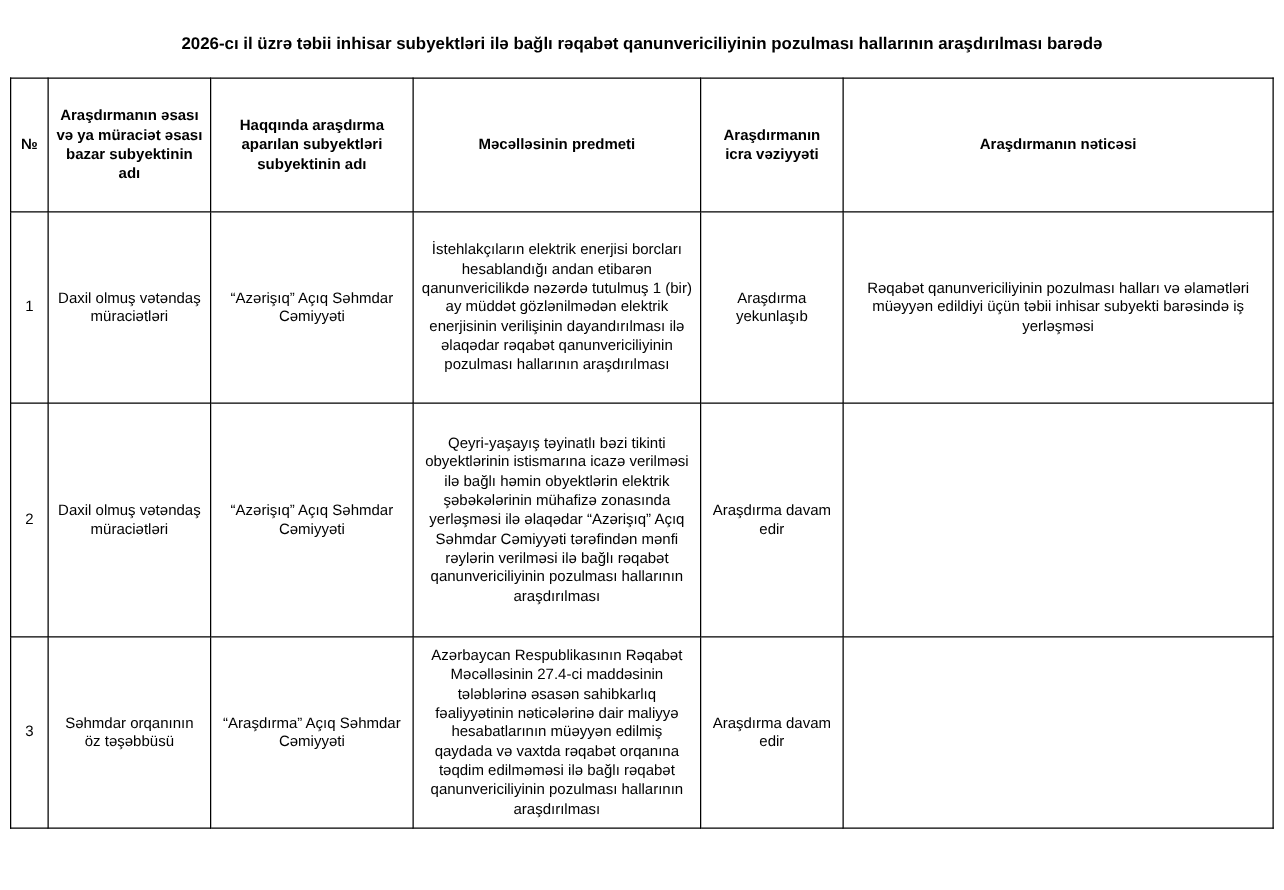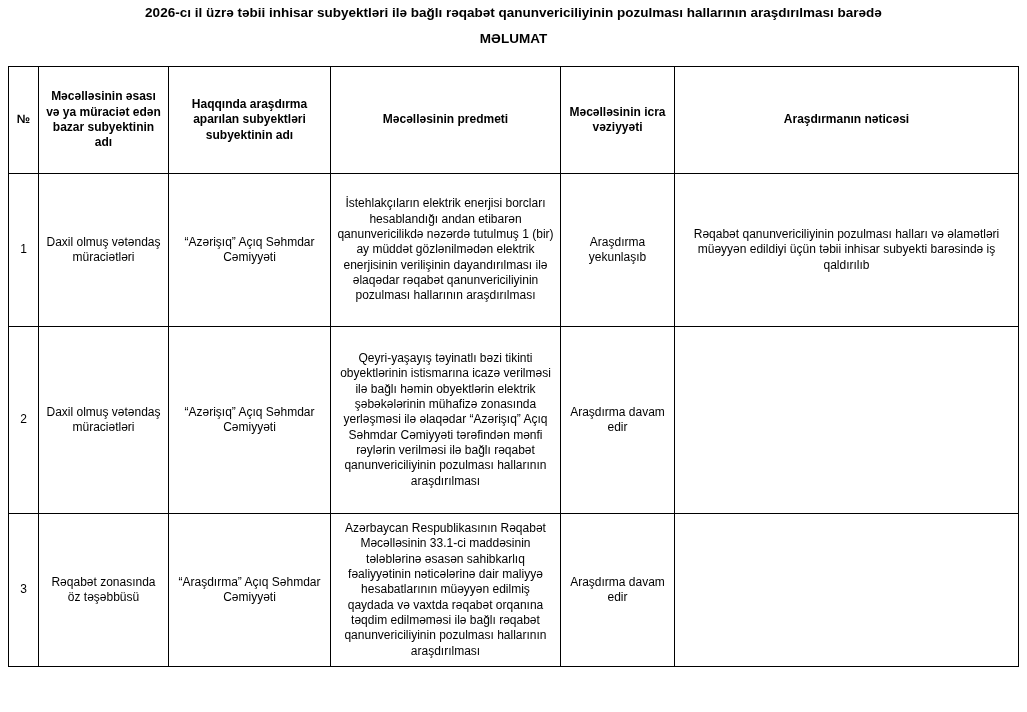--- a/index.html
+++ b/index.html
@@ -9,20 +9,21 @@
     height: 712px;
     font-family: "Liberation Sans", sans-serif;
     color: #000000;
     position: relative;
     overflow: hidden;
   }
   .doc-title {
     text-align: center;
     font-weight: bold;
     font-size: 13.5px;
+    padding-top: 22px;
     line-height: 26px;
   }
   table.main-table {
     border-collapse: collapse;
     table-layout: fixed;
     width: 1010px;
     margin: 14px auto 0 auto;
   }
   table.main-table th,
   table.main-table td {
@@ -41,61 +42,60 @@
   .row-header  { height: 107px; }
   .row-1 { height: 153px; }
   .row-2 { height: 187px; }
   .row-3 { height: 153px; }
 </style>
 </head>
 <body>
 
 <div class="doc-title">
   <div>2026-cı il üzrə təbii inhisar subyektləri ilə bağlı rəqabət qanunvericiliyinin pozulması hallarının araşdırılması barədə</div>
-  <div>MƏLUMAT</div>
 </div>
 
 <table class="main-table">
   <colgroup>
     <col style="width:30px">
     <col style="width:130px">
     <col style="width:162px">
     <col style="width:230px">
     <col style="width:114px">
     <col style="width:344px">
   </colgroup>
   <thead>
     <tr class="row-header">
       <th>№</th>
-      <th>Məcəlləsinin əsası və ya müraciət edən bazar subyektinin adı</th>
+      <th>Araşdırmanın əsası və ya müraciət əsası bazar subyektinin adı</th>
       <th>Haqqında araşdırma aparılan subyektləri subyektinin adı</th>
       <th>Məcəlləsinin predmeti</th>
-      <th>Məcəlləsinin icra vəziyyəti</th>
+      <th>Araşdırmanın icra vəziyyəti</th>
       <th>Araşdırmanın nəticəsi</th>
     </tr>
   </thead>
   <tbody>
     <tr class="row-1">
       <td>1</td>
       <td>Daxil olmuş vətəndaş müraciətləri</td>
       <td>“Azərişıq” Açıq Səhmdar Cəmiyyəti</td>
       <td>İstehlakçıların elektrik enerjisi borcları hesablandığı andan etibarən qanunvericilikdə nəzərdə tutulmuş 1 (bir) ay müddət gözlənilmədən elektrik enerjisinin verilişinin dayandırılması ilə əlaqədar rəqabət qanunvericiliyinin pozulması hallarının araşdırılması</td>
       <td>Araşdırma yekunlaşıb</td>
-      <td>Rəqabət qanunvericiliyinin pozulması halları və əlamətləri müəyyən edildiyi üçün təbii inhisar subyekti barəsində iş qaldırılıb</td>
+      <td>Rəqabət qanunvericiliyinin pozulması halları və əlamətləri müəyyən edildiyi üçün təbii inhisar subyekti barəsində iş yerləşməsi</td>
     </tr>
     <tr class="row-2">
       <td>2</td>
       <td>Daxil olmuş vətəndaş müraciətləri</td>
       <td>“Azərişıq” Açıq Səhmdar Cəmiyyəti</td>
       <td>Qeyri-yaşayış təyinatlı bəzi tikinti obyektlərinin istismarına icazə verilməsi ilə bağlı həmin obyektlərin elektrik şəbəkələrinin mühafizə zonasında yerləşməsi ilə əlaqədar “Azərişıq” Açıq Səhmdar Cəmiyyəti tərəfindən mənfi rəylərin verilməsi ilə bağlı rəqabət qanunvericiliyinin pozulması hallarının araşdırılması</td>
       <td>Araşdırma davam edir</td>
       <td></td>
     </tr>
     <tr class="row-3">
       <td>3</td>
-      <td>Rəqabət zonasında öz təşəbbüsü</td>
+      <td>Səhmdar orqanının öz təşəbbüsü</td>
       <td>“Araşdırma” Açıq Səhmdar Cəmiyyəti</td>
-      <td>Azərbaycan Respublikasının Rəqabət Məcəlləsinin 33.1-ci maddəsinin tələblərinə əsasən sahibkarlıq fəaliyyətinin nəticələrinə dair maliyyə hesabatlarının müəyyən edilmiş qaydada və vaxtda rəqabət orqanına təqdim edilməməsi ilə bağlı rəqabət qanunvericiliyinin pozulması hallarının araşdırılması</td>
+      <td>Azərbaycan Respublikasının Rəqabət Məcəlləsinin 27.4-ci maddəsinin tələblərinə əsasən sahibkarlıq fəaliyyətinin nəticələrinə dair maliyyə hesabatlarının müəyyən edilmiş qaydada və vaxtda rəqabət orqanına təqdim edilməməsi ilə bağlı rəqabət qanunvericiliyinin pozulması hallarının araşdırılması</td>
       <td>Araşdırma davam edir</td>
       <td></td>
     </tr>
   </tbody>
 </table>
 
 </body></html>

